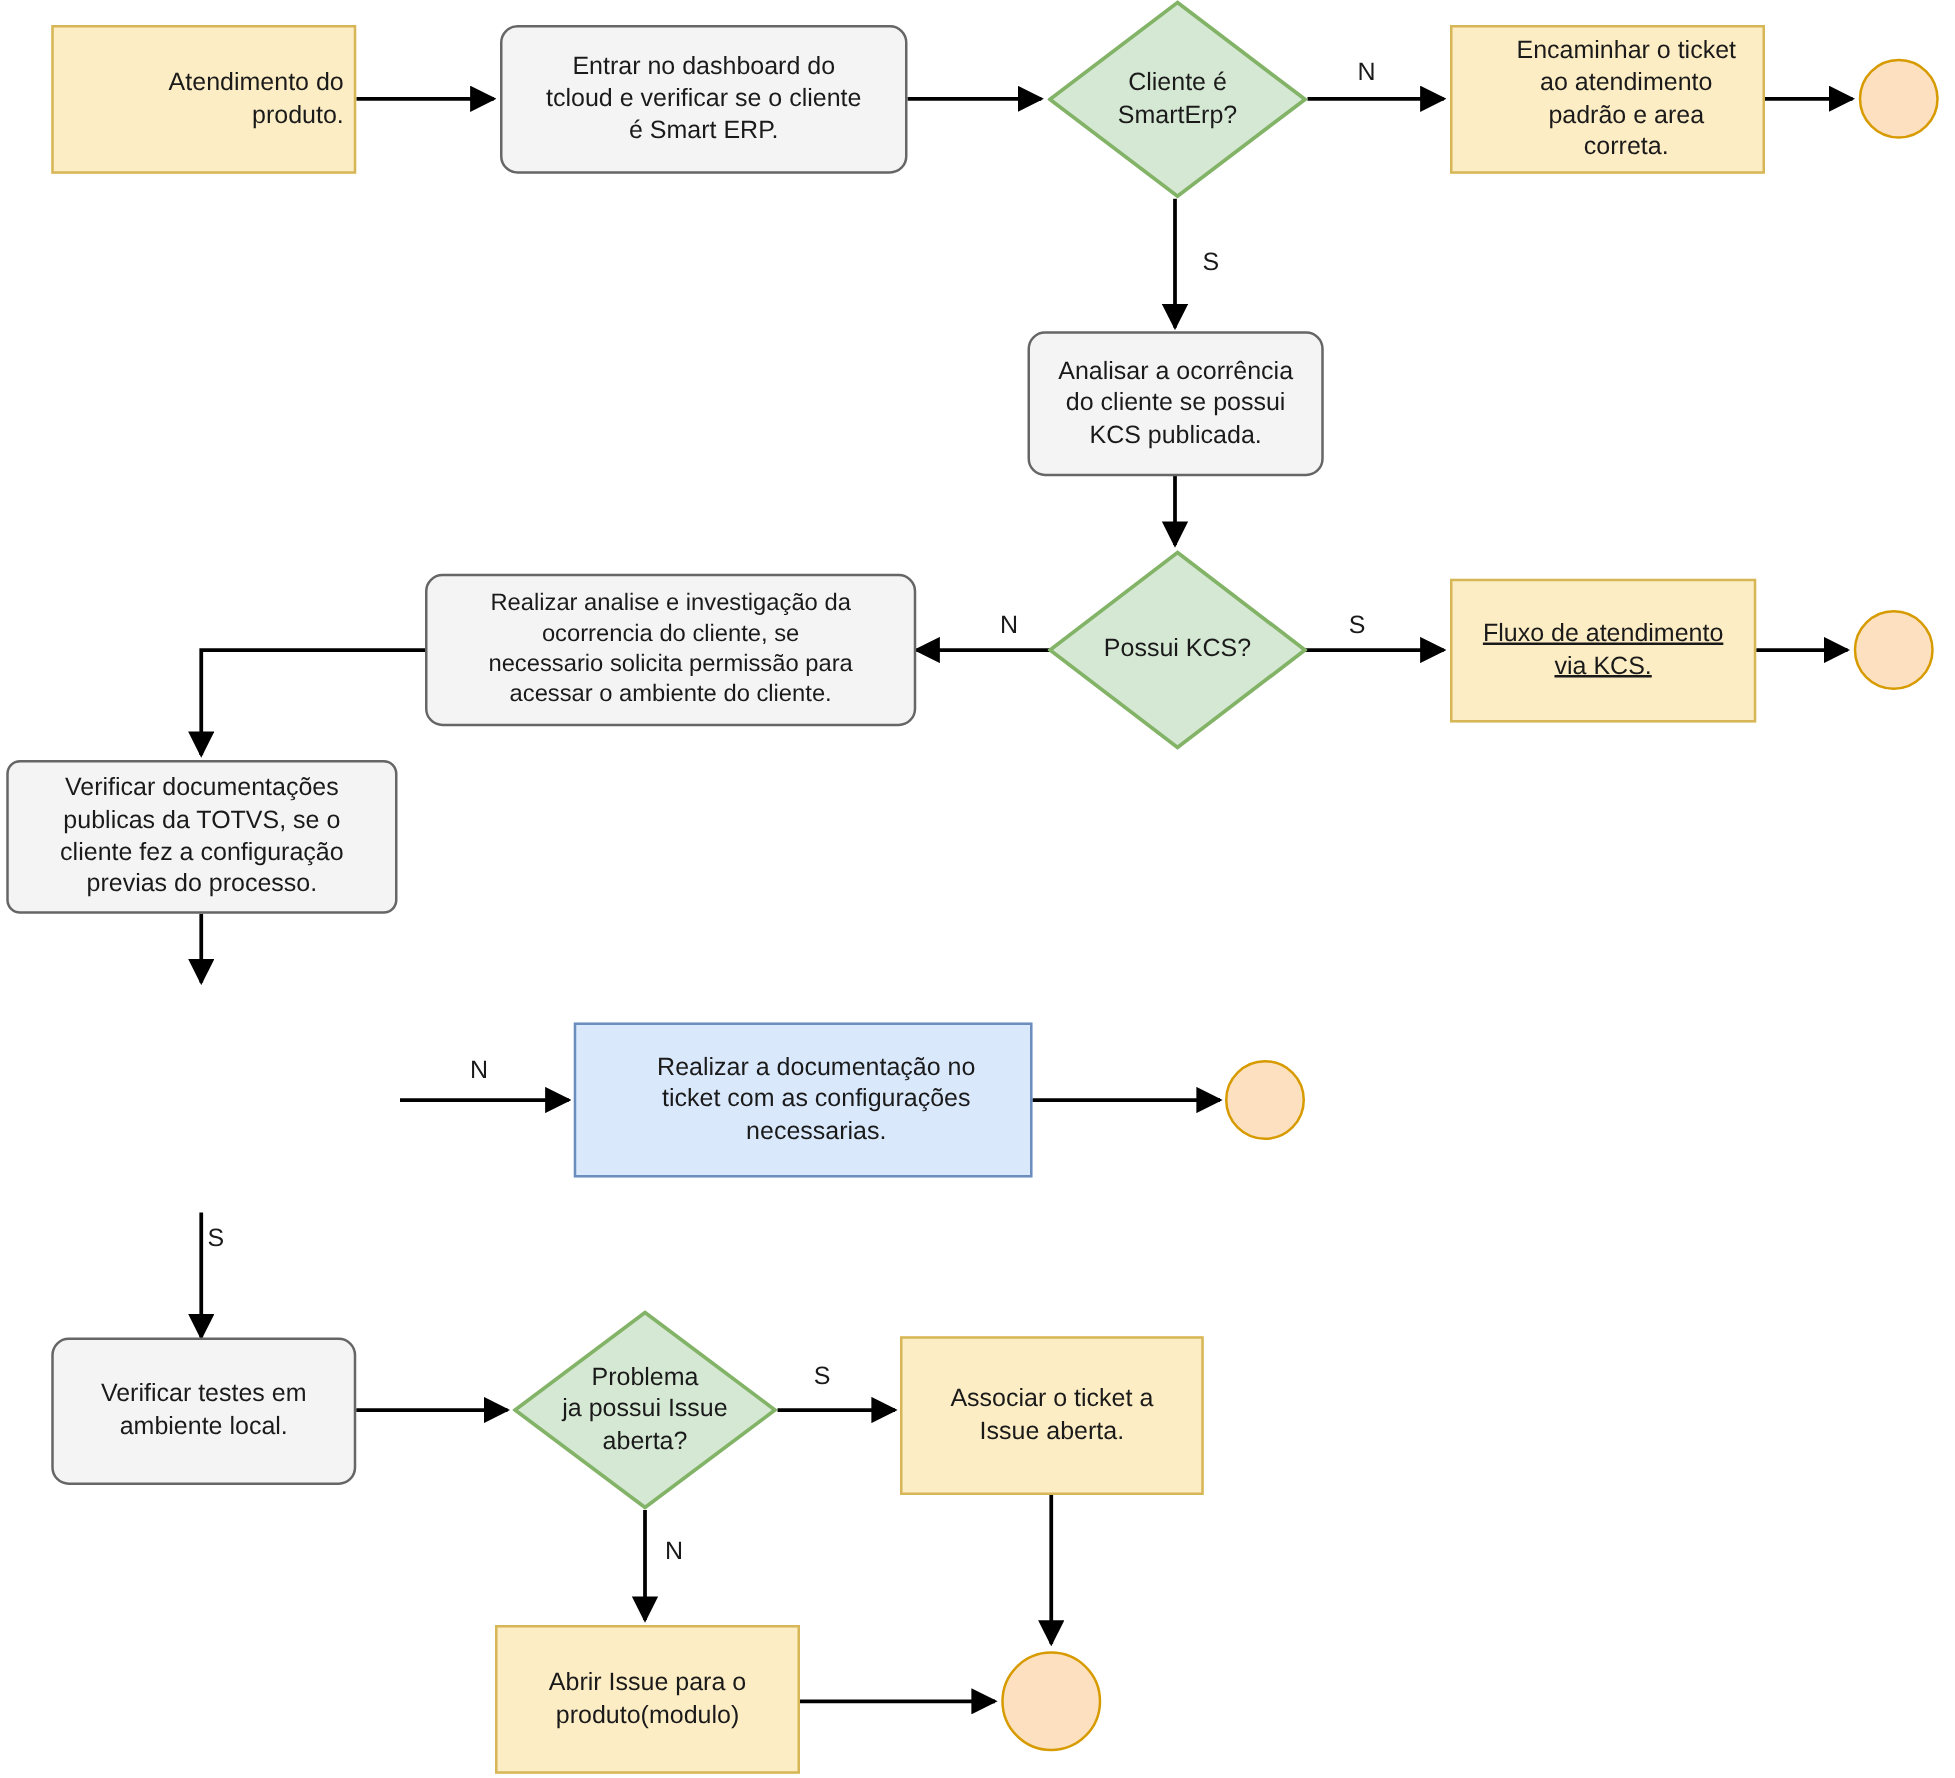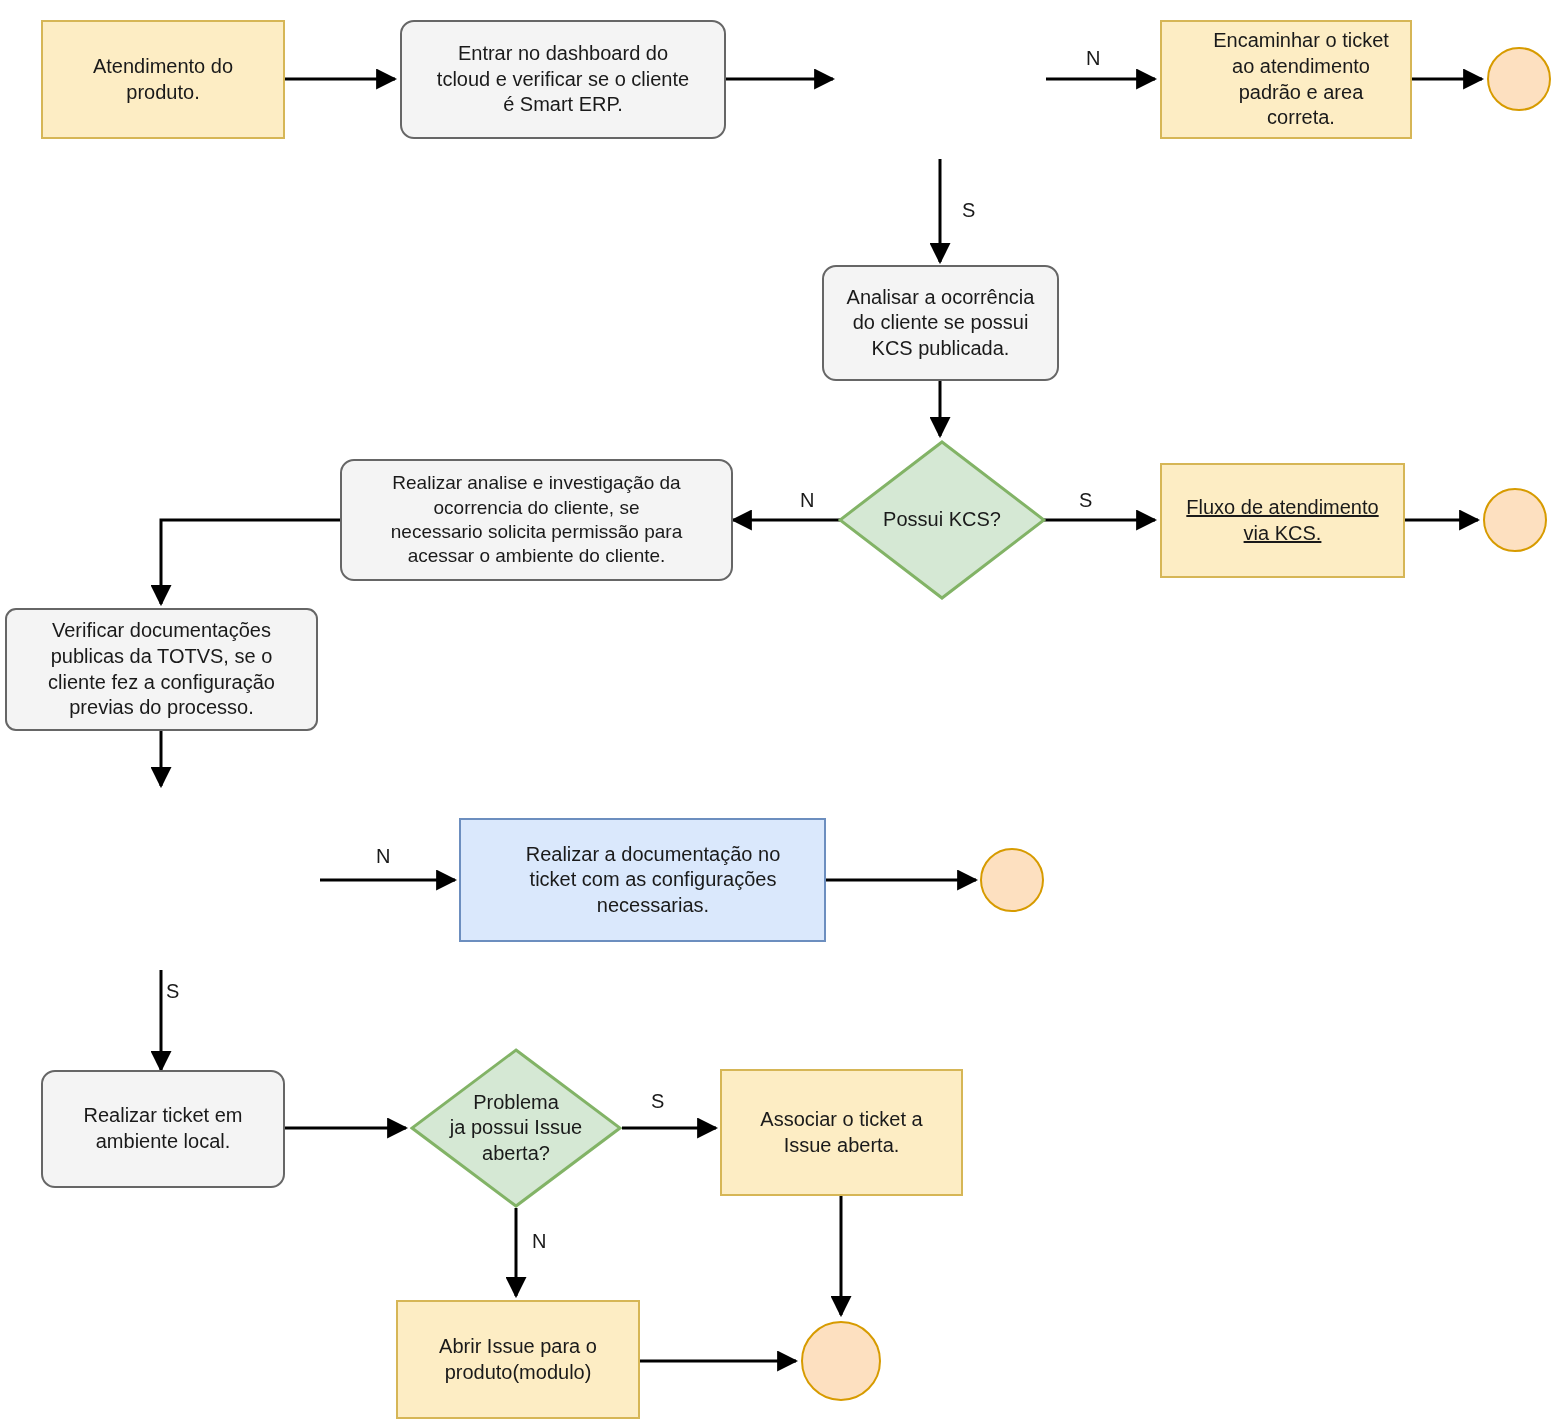--- a/index.html
+++ b/index.html
@@ -137,31 +137,38 @@
       <path d="M 622 1128 L 716 1128"></path>
 
       <path d="M 841 1196 L 841 1315"></path>
 
       <path d="M 516 1208 L 516 1296"></path>
 
       <path d="M 640 1361 L 796 1361"></path>
     </g>
   </svg>
 
-  <div class="node n-rect-yellow" style="left:41px; top:20px; width:244px; height:119px;">
+  <div class="node n-rect-yellow" style="left:41px; top:20px; width:244px; height:119px;text-align:right;">
     <span class="label">Atendimento do
 produto.</span>
   </div>
 
   <div class="node n-round-grey" style="left:400px; top:20px; width:326px; height:119px;">
     <span class="label">Entrar no dashboard do
 tcloud e verificar se o cliente
 é Smart ERP.</span>
   </div>
 
+  <div class="node n-diamond" style="left:838px; top:0px; width:208px; height:159px;">
+    <svg class="dia-shape" viewBox="0 0 208 159" preserveAspectRatio="none">
+      <polygon points="104,2 206,79.5 104,157 2,79.5" fill="#d5e8d4" stroke="#82b366" stroke-width="3"></polygon>
+    </svg>
+    <span class="label">Cliente é
+SmartErp?</span>
+  </div>
 
   <div class="node n-rect-yellow" style="left:1160px; top:20px; width:252px; height:119px;padding-left:30px;">
     <span class="label">Encaminhar o ticket
 ao atendimento
 padrão e area
 correta.</span>
   </div>
 
   <div class="node n-circle" style="left:1487px; top:47px; width:64px; height:64px;">
     <span class="label"></span>
@@ -208,21 +215,21 @@
     <span class="label">Realizar a documentação no
 ticket com as configurações
 necessarias.</span>
   </div>
 
   <div class="node n-circle" style="left:980px; top:848px; width:64px; height:64px;">
     <span class="label"></span>
   </div>
 
   <div class="node n-round-grey" style="left:41px; top:1070px; width:244px; height:118px;">
-    <span class="label">Realizar ticket em
+    <span class="label">Verificar testes em
 ambiente local.</span>
   </div>
 
   <div class="node n-diamond" style="left:410px; top:1048px; width:212px; height:160px;">
     <svg class="dia-shape" viewBox="0 0 212 160" preserveAspectRatio="none">
       <polygon points="106,2 210,80 106,158 2,80" fill="#d5e8d4" stroke="#82b366" stroke-width="3"></polygon>
     </svg>
     <span class="label">Problema
 ja possui Issue
 aberta?</span>

